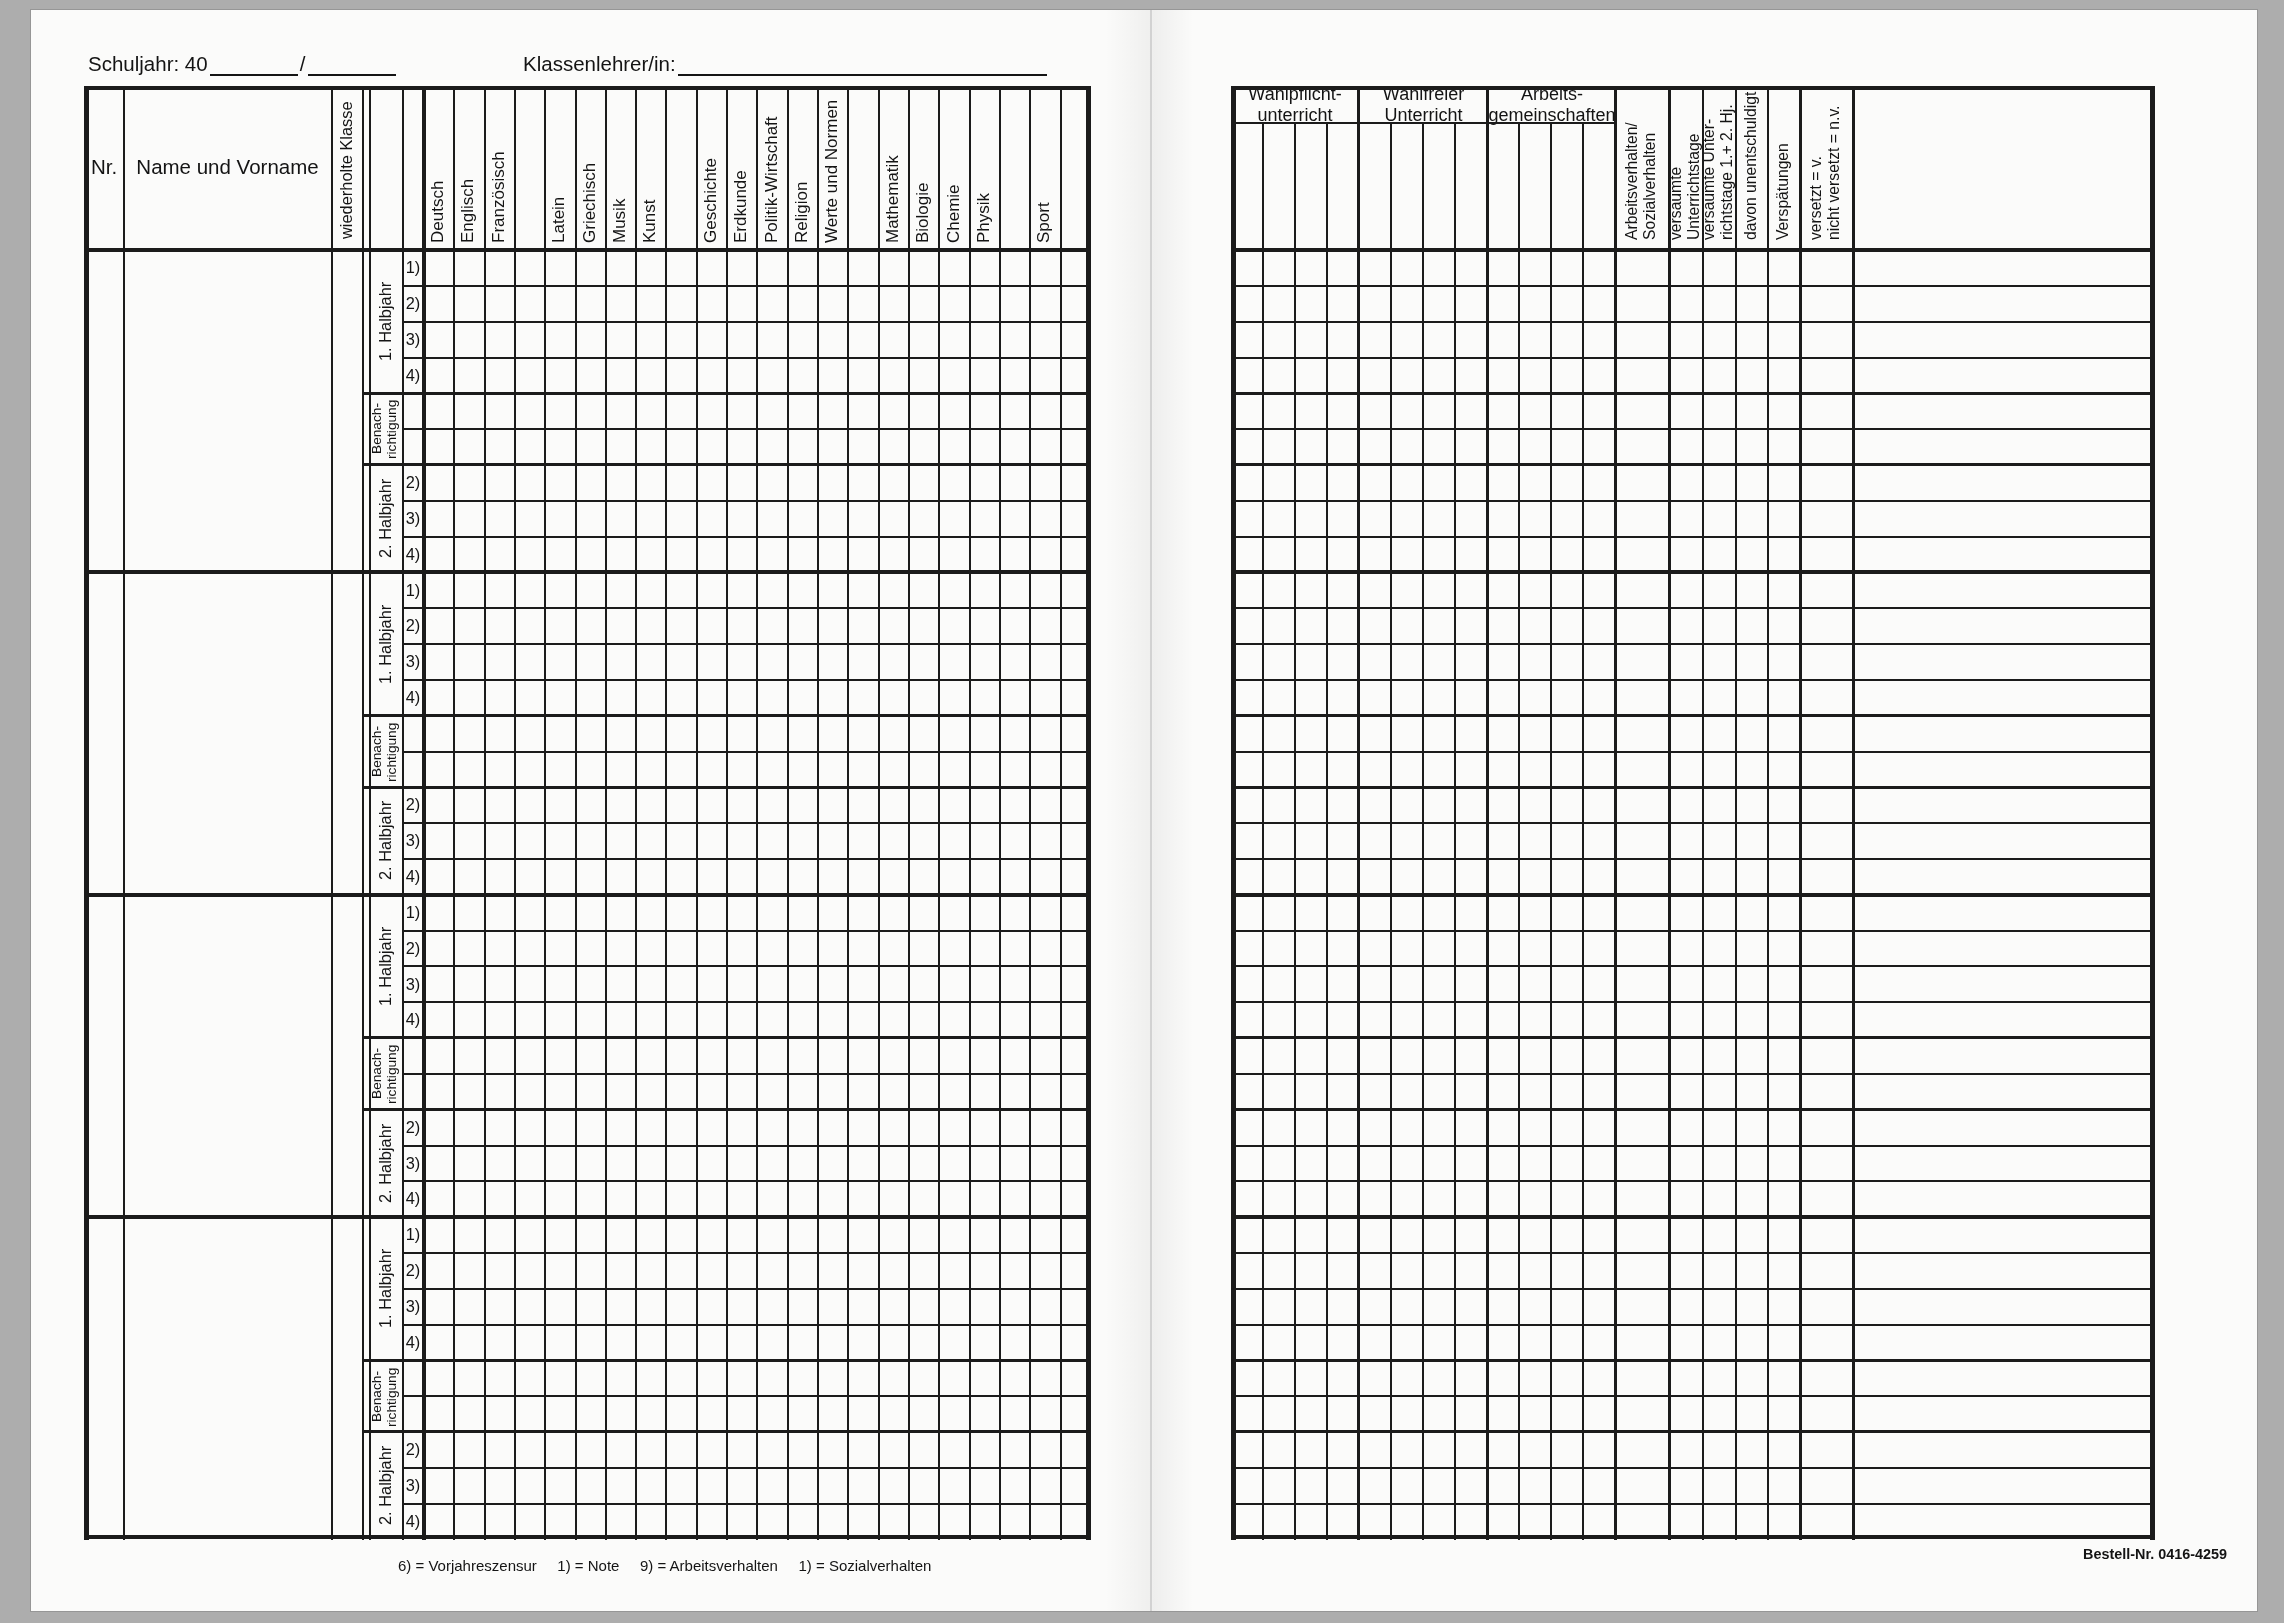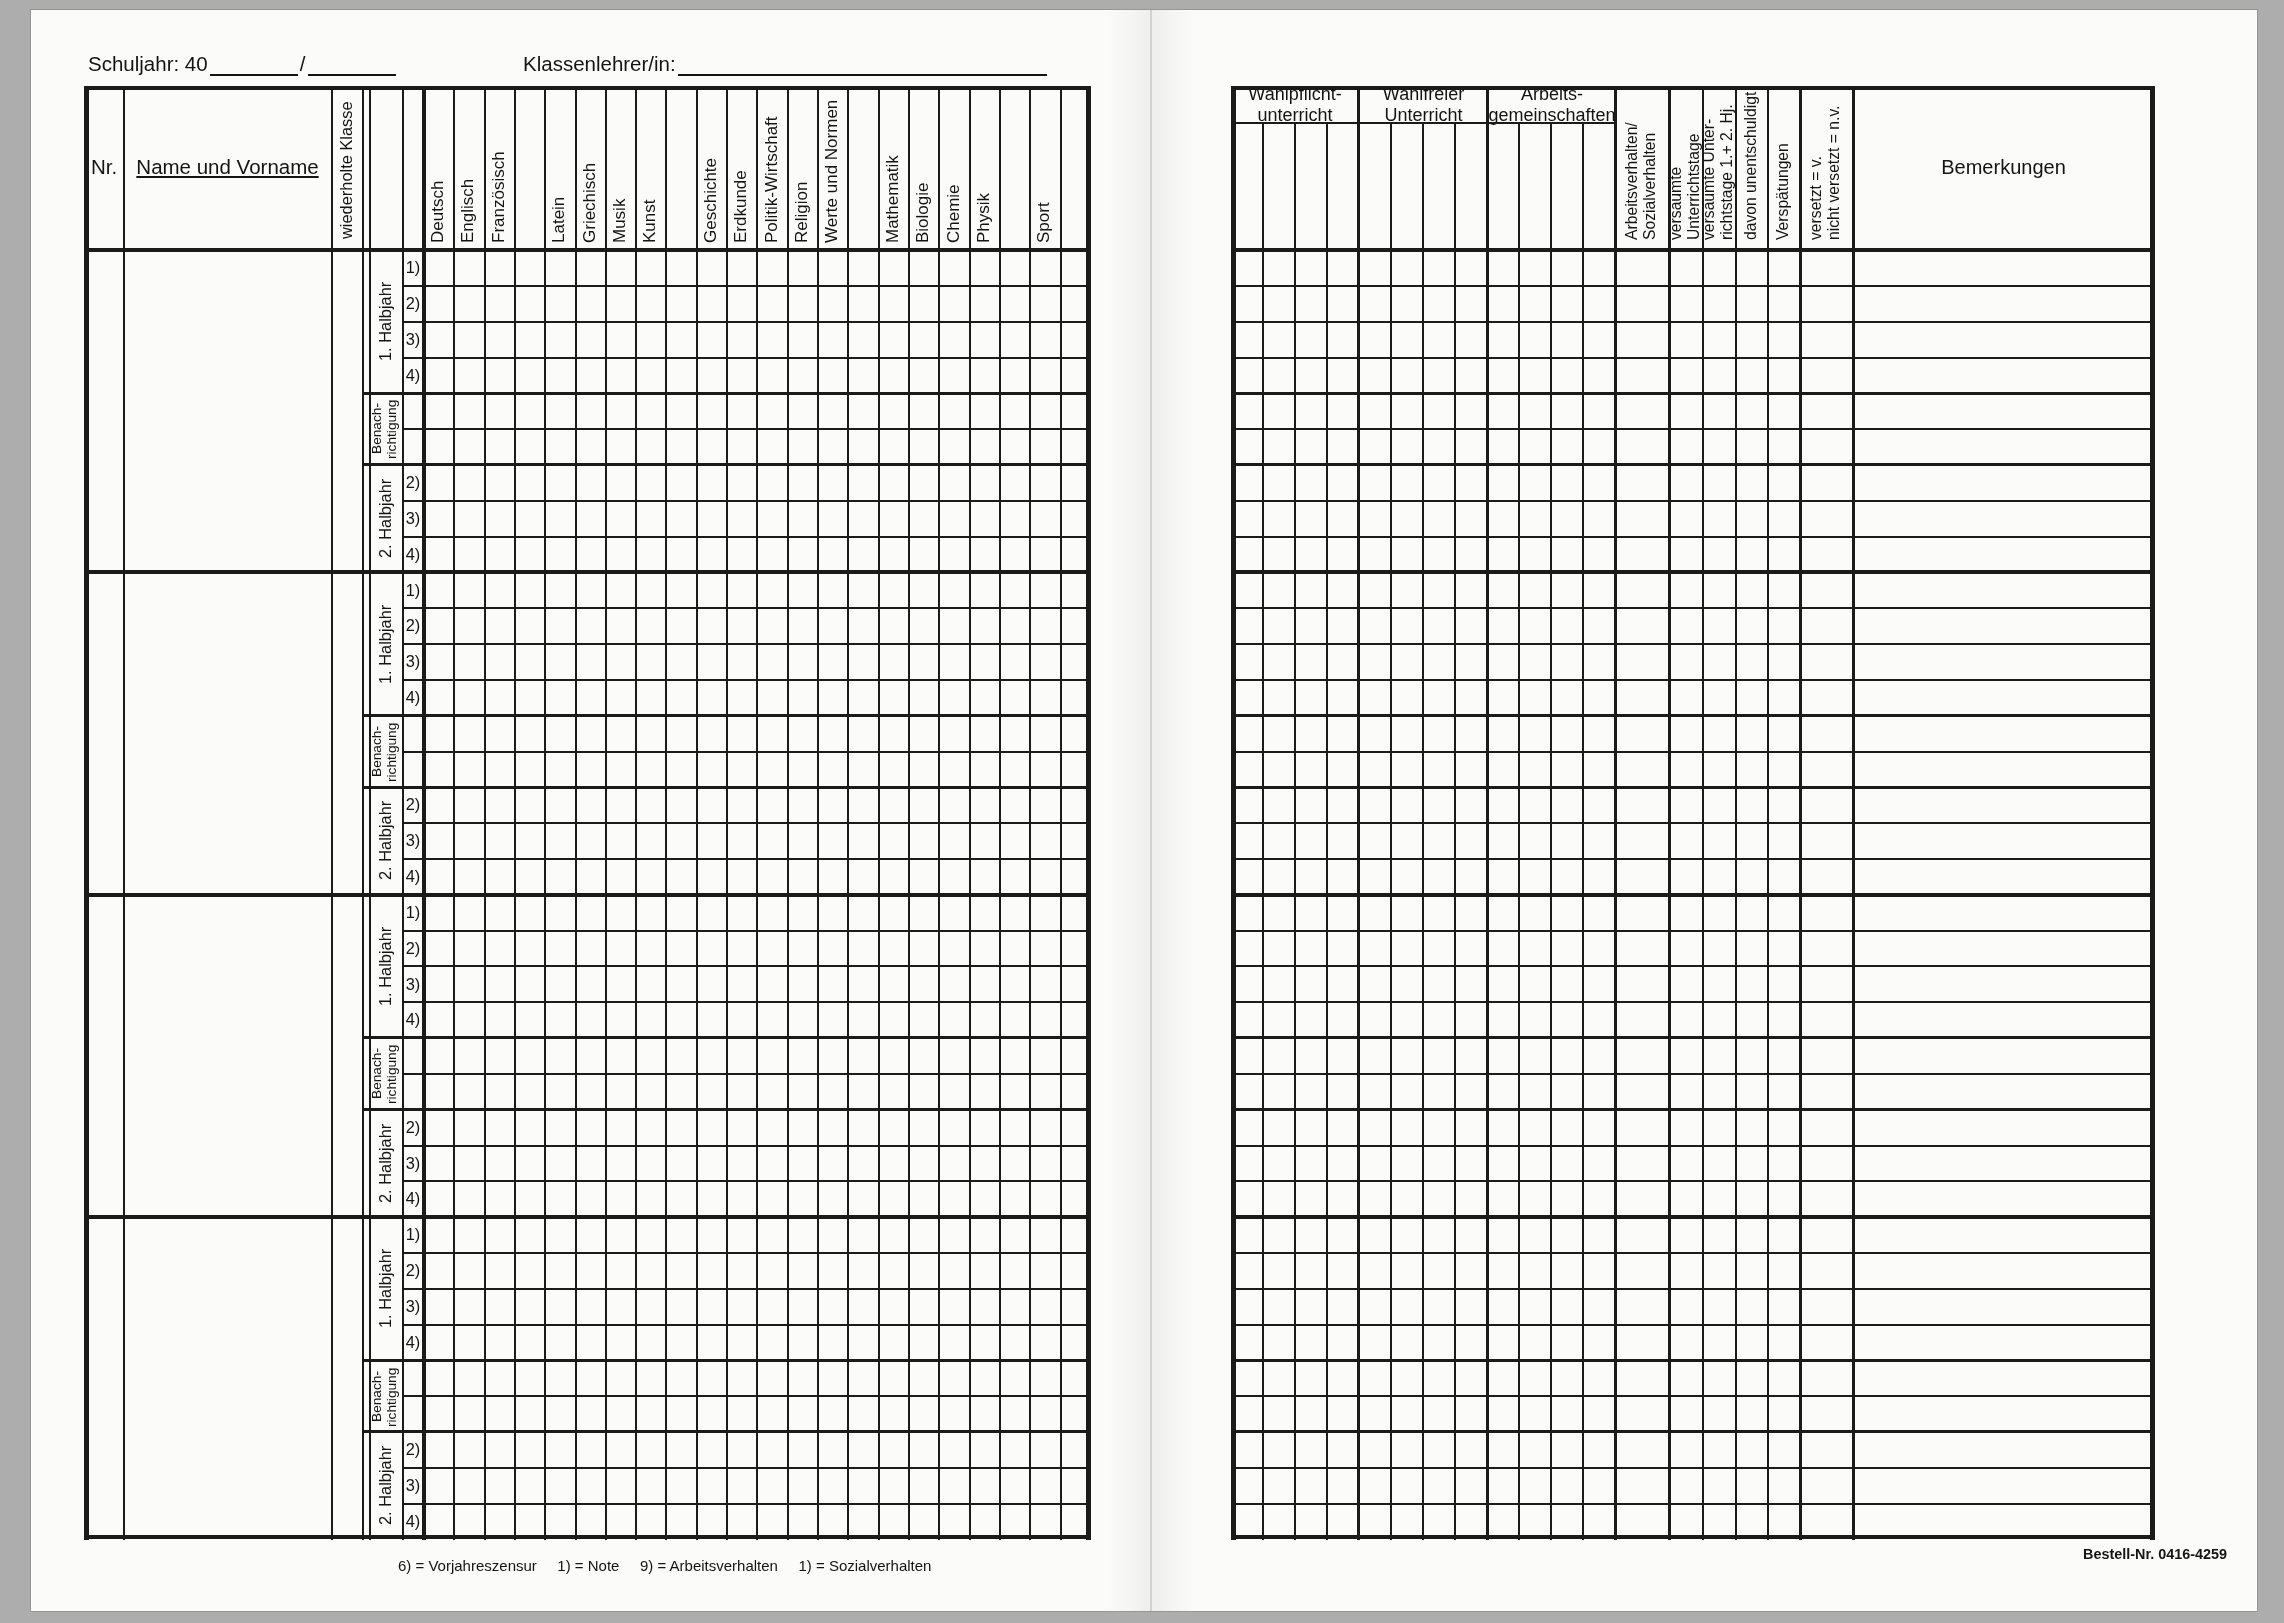--- a/index.html
+++ b/index.html
@@ -22,21 +22,21 @@
           white-space:pre;box-sizing:border-box;overflow:visible;}
   .vb{text-align:start;}
   .vc{text-align:center;}
   .numlab{position:absolute;display:flex;align-items:center;padding-left:2.7px;
           box-sizing:border-box;font-size:16.4px;}
   .topline{position:absolute;display:flex;align-items:flex-end;font-size:20.5px;height:24.6px;}
   .blank{display:inline-block;border-bottom:2.1px solid #141414;height:22px;margin:0 2.1px;}
   #schuljahr-line{left:57px;top:42px;}
   #klassenlehrer-line{left:492px;top:42px;}
   #lh-nr{left:0;top:0;width:40px;height:164px;font-size:20.5px;}
-  #lh-name{left:40px;top:0;width:207px;height:164px;font-size:20.5px;text-decoration:underline;}
+  #lh-name{left:40px;top:0;width:207px;height:164px;font-size:20.5px;}
   #lh-wdh{left:253px;top:0;width:22px;height:164px;padding-top:11px;font-size:16.4px;line-height:1.1;}
   #rh-g0{left:0;top:0;width:128px;height:38px;font-size:18px;}
   #rh-g1{left:128px;top:0;width:129px;height:38px;font-size:18px;}
   #rh-g2{left:257px;top:0;width:128px;height:38px;font-size:18px;}
   #rh-bem{left:622px;top:0;width:301px;height:164px;font-size:20px;}
   #legend{position:absolute;left:367px;top:1547px;display:flex;gap:20.5px;font-size:15px;white-space:nowrap;}
   #bestell{position:absolute;left:1781px;top:1536px;width:415px;text-align:right;
            font-weight:bold;font-size:14.4px;}
 </style>
 </head>
@@ -1009,21 +1009,20 @@
         <div class="gl" style="left: 0px; top: 1129px; width: 1007px; height: 4.1px;"></div>
       </div>
 
     <div id="right-table">
       <div class="hcell two" id="rh-g0">Wahlpflicht-
 unterricht</div>
       <div class="hcell two" id="rh-g1">Wahlfreier
 Unterricht</div>
       <div class="hcell two" id="rh-g2">Arbeits-
 gemeinschaften</div>
-      <div class="hcell" id="rh-bem">Bemerkungen</div>
     <div class="cell" style="left: 0px; top: 164px; width: 32px; height: 36px;"></div>
         <div class="cell" style="left: 32px; top: 164px; width: 32px; height: 36px;"></div>
         <div class="cell" style="left: 64px; top: 164px; width: 32px; height: 36px;"></div>
         <div class="cell" style="left: 96px; top: 164px; width: 32px; height: 36px;"></div>
         <div class="cell" style="left: 128px; top: 164px; width: 32px; height: 36px;"></div>
         <div class="cell" style="left: 160px; top: 164px; width: 32px; height: 36px;"></div>
         <div class="cell" style="left: 192px; top: 164px; width: 32px; height: 36px;"></div>
         <div class="cell" style="left: 224px; top: 164px; width: 32px; height: 36px;"></div>
         <div class="cell" style="left: 256px; top: 164px; width: 32px; height: 36px;"></div>
         <div class="cell" style="left: 288px; top: 164px; width: 32px; height: 36px;"></div>

